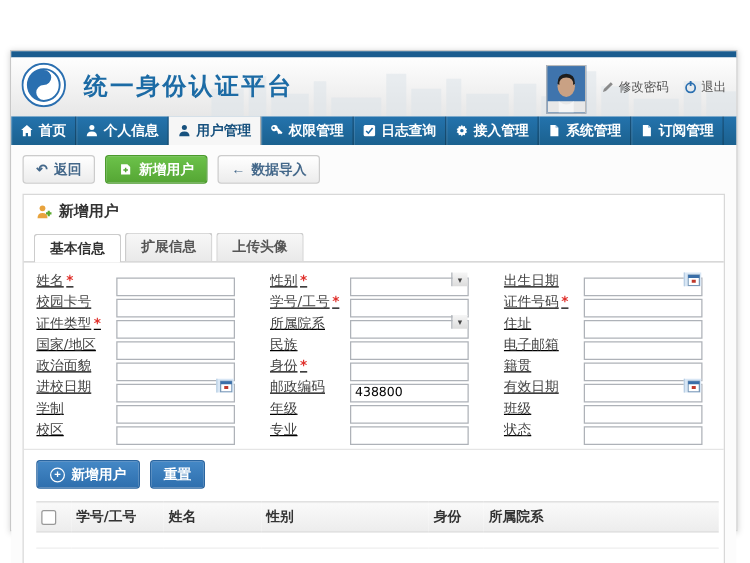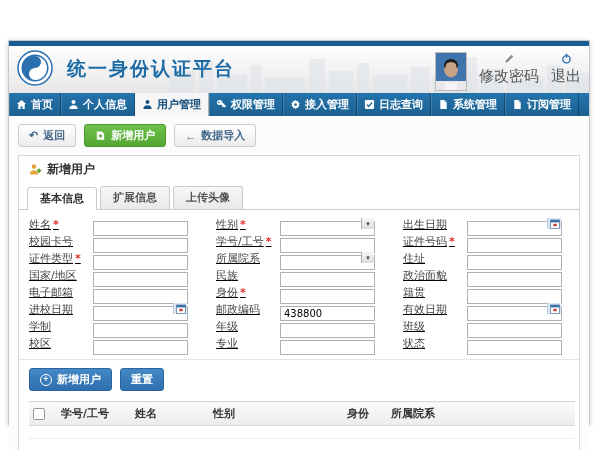--- a/index.html
+++ b/index.html
@@ -12,21 +12,21 @@
   .skyline{position:absolute;right:0;bottom:0;height:40px;width:420px;opacity:.55;}
   .brand{position:absolute;left:8px;top:4px;display:flex;align-items:center;z-index:2;}
   .logo{width:36px;height:36px;flex:0 0 auto;}
   .uni-block{margin-left:6px;line-height:1;}
   .uni-name{font-family:"DejaVu Serif","Liberation Serif",serif;font-weight:bold;font-style:italic;
     font-size:19px;color:#1b3a8c;letter-spacing:1px;white-space:nowrap;}
   .uni-en{font-size:6px;color:#c0392b;letter-spacing:.3px;margin-top:2px;white-space:nowrap;}
   .platform-title{margin-left:14px;font-size:19px;font-weight:bold;color:#1c6ba5;letter-spacing:2px;align-self:center;margin-top:2px;white-space:nowrap;}
   .header-right{position:absolute;right:8px;top:0;height:100%;display:flex;align-items:center;gap:12px;z-index:2;}
   .photo{width:30px;height:37px;border:1px solid #bbb;background:#3a6ea8;margin-top:3px;}
-  .hlink{display:flex;align-items:center;gap:3px;font-size:15px;color:#555;cursor:pointer;text-decoration:none;white-space:nowrap;flex-direction:column;}
+  .hlink{display:flex;align-items:center;gap:3px;font-size:10px;color:#555;cursor:pointer;text-decoration:none;white-space:nowrap;}
   
   .nav{display:flex;height:23px;background:linear-gradient(#2473ad,#1b618f);}
   .nav-item{display:flex;align-items:center;gap:4px;padding:0 7px;color:#fff;font-size:11px;font-weight:bold;
     border-right:1px solid rgba(0,0,0,.28);box-shadow:inset 1px 0 0 rgba(255,255,255,.12);cursor:pointer;white-space:nowrap;}
   .nav-item svg{width:11px;height:11px;}
   .nav-item.active{background:#f6f6f6;color:#17517e;box-shadow:none;}
   
   .content{padding:8px 9px 0 9px;background:#fcfcfc;}
   .toolbar{display:flex;gap:8px;margin-bottom:8px;}
   .btn{display:inline-flex;align-items:center;gap:5px;font-size:11px;border-radius:3px;cursor:pointer;
@@ -154,31 +154,31 @@
         <span>用户管理</span>
       </div>
       <div class="nav-item">
         <svg viewBox="0 0 12 12" fill="currentColor">
           <path fill-rule="evenodd" d="M3.8 1a2.8 2.8 0 1 0 1.9 4.9l1 1v1.2l1.1 1.1.9-.9.9.9 1.4-1.4-4.2-4.2A2.8 2.8 0 0 0 3.8 1zm-.6 1.6a1 1 0 1 1-1 1 1 1 0 0 1 1-1z"></path>
         </svg>
         <span>权限管理</span>
       </div>
       <div class="nav-item">
         <svg viewBox="0 0 12 12" fill="currentColor">
+          <rect x="1" y="1" width="10" height="10" rx="1.5"></rect>
+          <path d="M3.2 6.3l1.9 1.9 3.7-4.4" stroke="#1e6ba6" stroke-width="1.4" fill="none"></path>
+        </svg>
+        <span>日志查询</span>
+      </div>
+      <div class="nav-item">
+        <svg viewBox="0 0 12 12" fill="currentColor">
           <path d="M6 .8l.9 1.6 1.8-.4.2 1.8 1.7.7-1 1.5 1 1.5-1.7.7-.2 1.8-1.8-.4-.9 1.6-.9-1.6-1.8.4-.2-1.8-1.7-.7 1-1.5-1-1.5 1.7-.7.2-1.8 1.8.4z"></path>
           <circle cx="6" cy="6" r="1.5" fill="#1e6ba6"></circle>
         </svg>
         <span>接入管理</span>
-      </div>
-      <div class="nav-item">
-        <svg viewBox="0 0 12 12" fill="currentColor">
-          <rect x="1" y="1" width="10" height="10" rx="1.5"></rect>
-          <path d="M3.2 6.3l1.9 1.9 3.7-4.4" stroke="#1e6ba6" stroke-width="1.4" fill="none"></path>
-        </svg>
-        <span>日志查询</span>
       </div>
       <div class="nav-item">
         <svg viewBox="0 0 12 12" fill="currentColor">
           <path d="M2.5 1h4.5l2.5 2.5V11h-7z"></path>
           <path d="M7 1v2.5h2.5z" fill="#9cc1dd"></path>
         </svg>
         <span>系统管理</span>
       </div>
       <div class="nav-item">
         <svg viewBox="0 0 12 12" fill="currentColor">
@@ -267,25 +267,25 @@
           </div>
           <div class="cell">
             <span class="flabel">国家/地区</span>
             <span class="fwrap"><input class="finput" type="text" style=""></span>
           </div>
           <div class="cell">
             <span class="flabel">民族</span>
             <span class="fwrap"><input class="finput" type="text" style=""></span>
           </div>
           <div class="cell">
+            <span class="flabel">电子邮箱</span>
+            <span class="fwrap"><input class="finput" type="text" style=""></span>
+          </div>
+          <div class="cell">
             <span class="flabel">政治面貌</span>
-            <span class="fwrap"><input class="finput" type="text" style=""></span>
-          </div>
-          <div class="cell">
-            <span class="flabel">电子邮箱</span>
             <span class="fwrap"><input class="finput" type="text" style=""></span>
           </div>
           <div class="cell">
             <span class="flabel">身份<em class="req">*</em></span>
             <span class="fwrap"><input class="finput" type="text" style=""></span>
           </div>
           <div class="cell">
             <span class="flabel">籍贯</span>
             <span class="fwrap"><input class="finput" type="text" style=""></span>
           </div>

